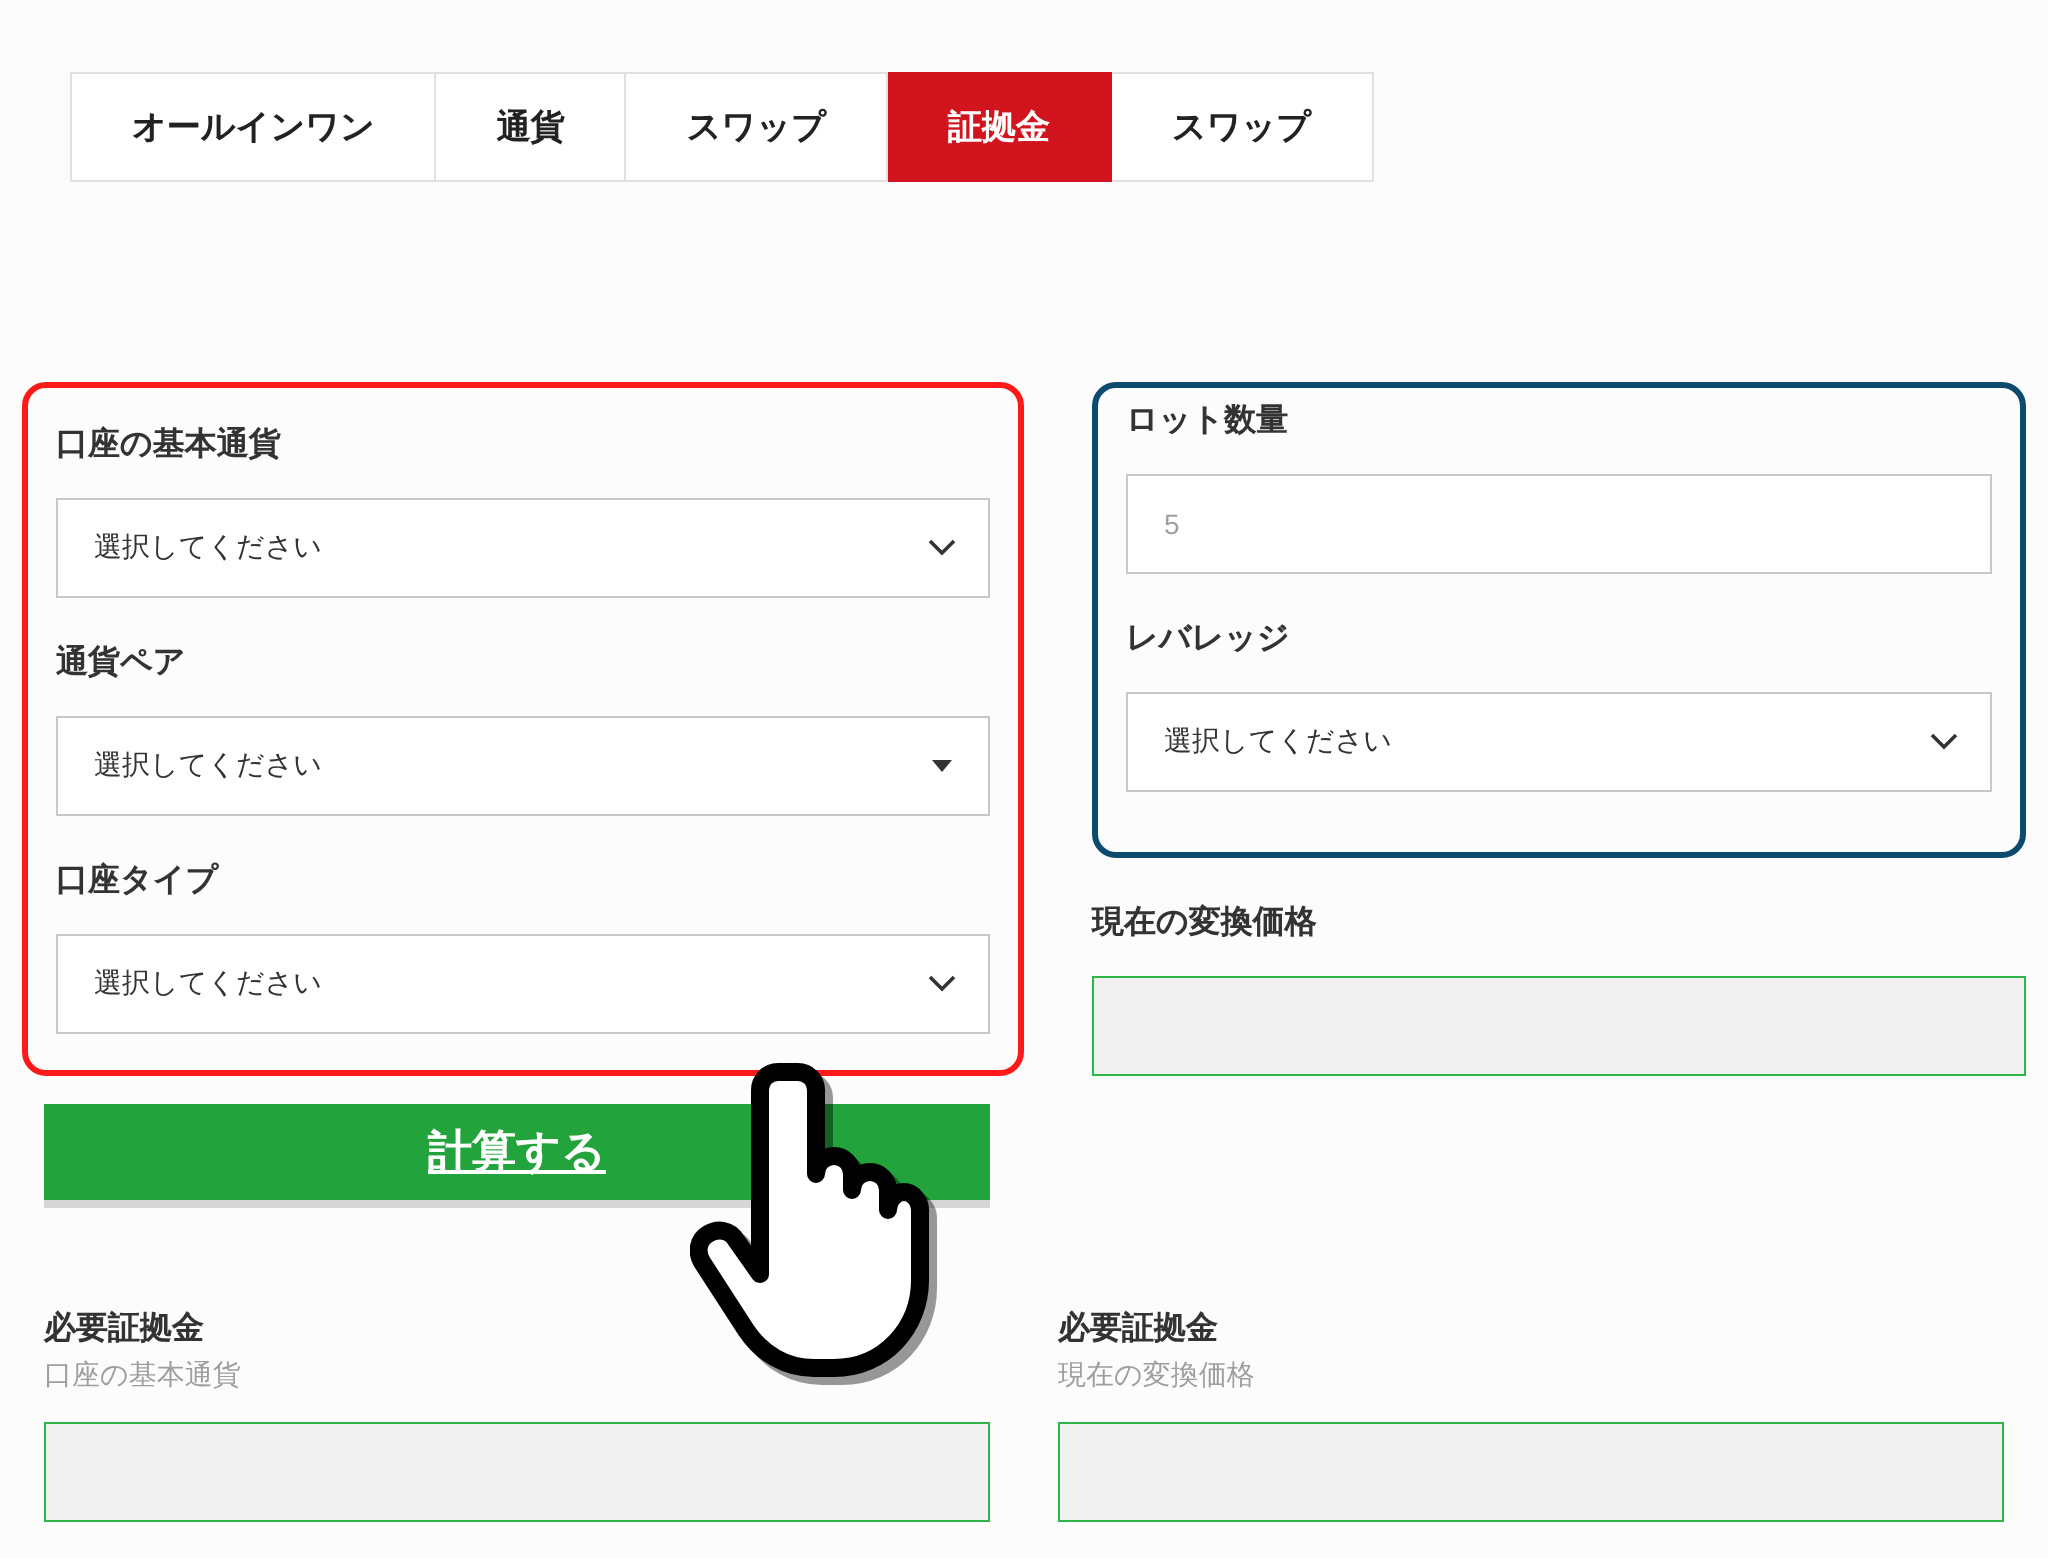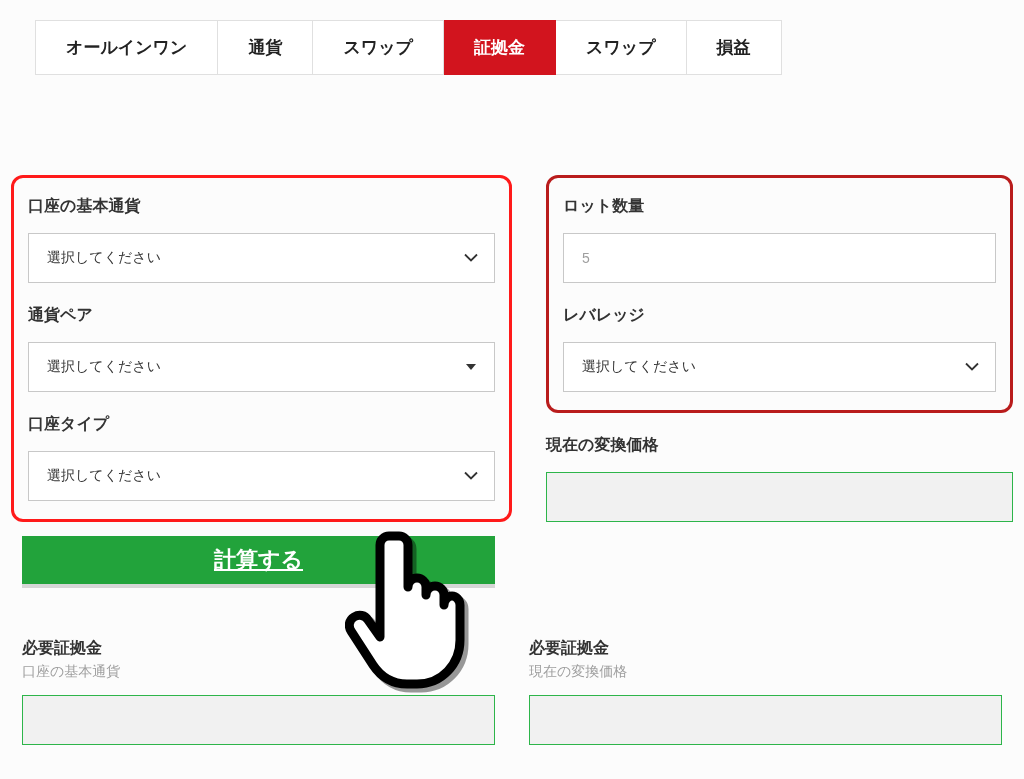--- a/index.html
+++ b/index.html
@@ -8,21 +8,21 @@
     font-family: "Hiragino Sans", "Meiryo", sans-serif;
     width: 1024px;
     height: 779px;
     position: relative;
     overflow: hidden;
   }
 
   
   .tabs {
     display: flex;
-    margin: 20px 0 0 35px;
+    margin: 36px 0 0 35px;
   }
   .tab {
     border: 1px solid #e0e0e0;
     border-left: none;
     background: #fff;
     color: #222;
     font-size: 17px;
     font-weight: 600;
     height: 55px;
     display: flex;
@@ -46,23 +46,23 @@
     margin: 100px 11px 0 11px;
   }
   .panel {
     flex: 1;
     border: 3px solid #ff1a1a;
     border-radius: 12px;
     padding: 18px 14px 18px 14px;
     position: relative;
   }
   .panel.right-short {
-    border: 3px solid #b91c1c;
+    border: 3px solid #0c4a6e;
     border-radius: 12px;
-    padding: 18px 14px 14px 14px;
+    padding: 6px 14px 14px 14px;
   }
 
   .fld-label {
     font-size: 16px;
     font-weight: 700;
     color: #333;
     margin-bottom: 16px;
   }
   .fld-box {
     position: relative;
@@ -192,23 +192,20 @@
       <span>通貨</span>
     </div>
   <div class="tab">
       <span>スワップ</span>
     </div>
   <div class="tab active">
       <span>証拠金</span>
     </div>
   <div class="tab">
       <span>スワップ</span>
-    </div>
-  <div class="tab">
-      <span>損益</span>
     </div>
 </div>
 
 <div class="panels">
 
   <div class="panel">
 
     <div class="fld-label">口座の基本通貨</div>
     <div class="fld-box">
       <span>選択してください</span>

